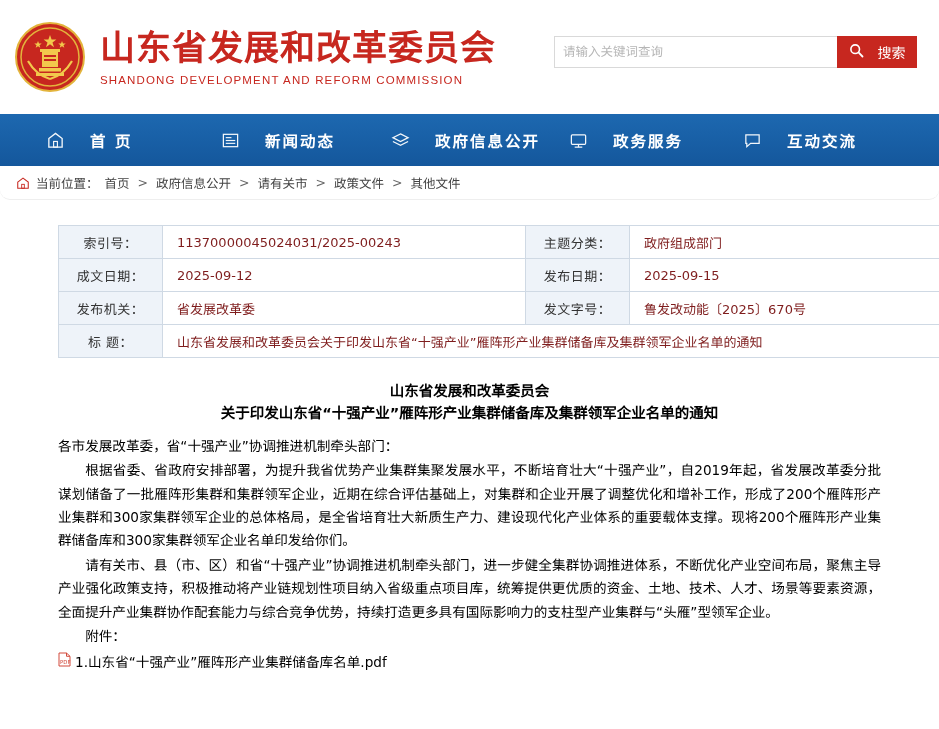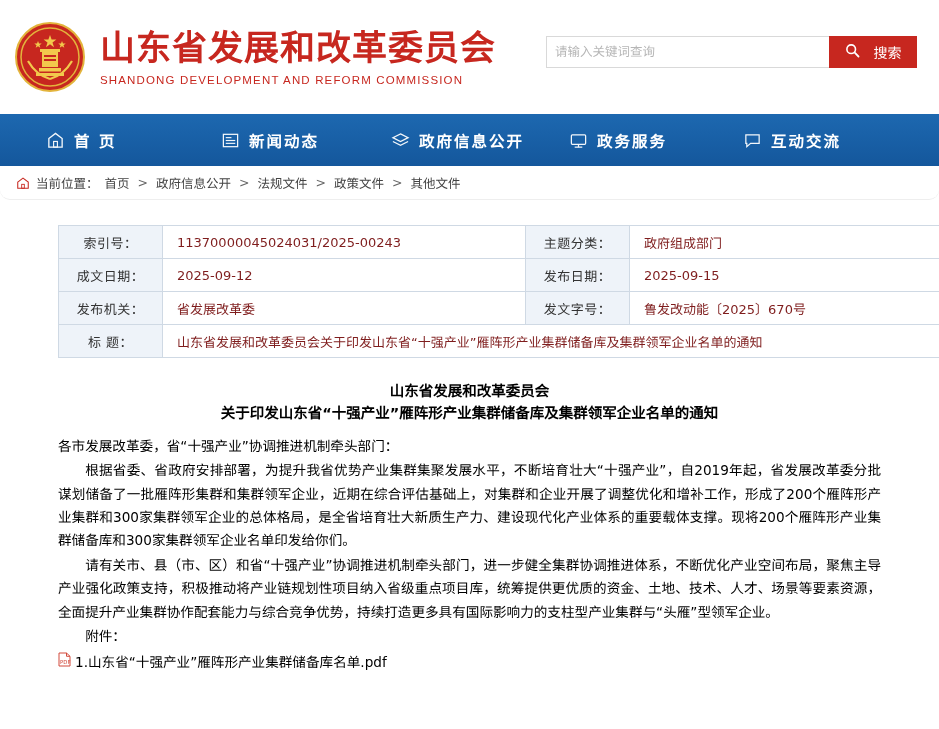--- a/index.html
+++ b/index.html
@@ -58,21 +58,21 @@
     border: 1px solid #d9d9d9;
     border-right: none;
     padding: 0 8px;
     font-size: 12.5px;
     color: #333;
     outline: none;
     background: #fff;
   }
   .search-input::placeholder { color: #b6b6b6; }
   .search-btn {
-    width: 88px; height: 32px;
+    width: 80px; height: 32px;
     background: #c7271f;
     border: none;
     color: #fff;
     font-size: 14px;
     display: flex;
     align-items: center;
     justify-content: center;
     gap: 14px;
     cursor: pointer;
     font-family: "DejaVu Sans", sans-serif;
@@ -85,21 +85,21 @@
     background: #1463ad;
     background: linear-gradient(180deg,#1d68b0 0%, #14579c 100%);
     display: flex;
     align-items: center;
     padding-left: 46px;
     gap: 0;
   }
   .nav-item {
     display: flex;
     align-items: center;
-    gap: 9px;
+    gap: 25px;
     color: #fff;
     font-size: 15.5px;
     font-weight: bold;
     height: 68px;
     padding: 0 26px 0 0;
     cursor: pointer;
     font-family: "DejaVu Sans", sans-serif;
     white-space: nowrap;
   }
   .nav-item:nth-child(1) { width: 175px; }
@@ -274,21 +274,21 @@
       <svg width="14" height="14" viewBox="0 0 16 16" xmlns="http://www.w3.org/2000/svg">
         <path d="M2 7 L8 2.5 L14 7 V14 H2 Z" fill="none" stroke="#c7271f" stroke-width="1.2"></path>
         <rect x="6.5" y="9.5" width="3" height="4.5" fill="none" stroke="#c7271f" stroke-width="1"></rect>
       </svg>
     </span>
     <span>当前位置：</span>
     <a class="crumb-link">首页</a>
     <span class="crumb-sep">&gt;</span>
     <a class="crumb-link">政府信息公开</a>
     <span class="crumb-sep">&gt;</span>
-    <a class="crumb-link">法规文件</a>
+    <a class="crumb-link">请有关市</a>
     <span class="crumb-sep">&gt;</span>
     <a class="crumb-link">政策文件</a>
     <span class="crumb-sep">&gt;</span>
     <a class="crumb-link">其他文件</a>
   </div>
 
   <div class="content">
     <table class="info-table">
       <tbody>
           <tr>

